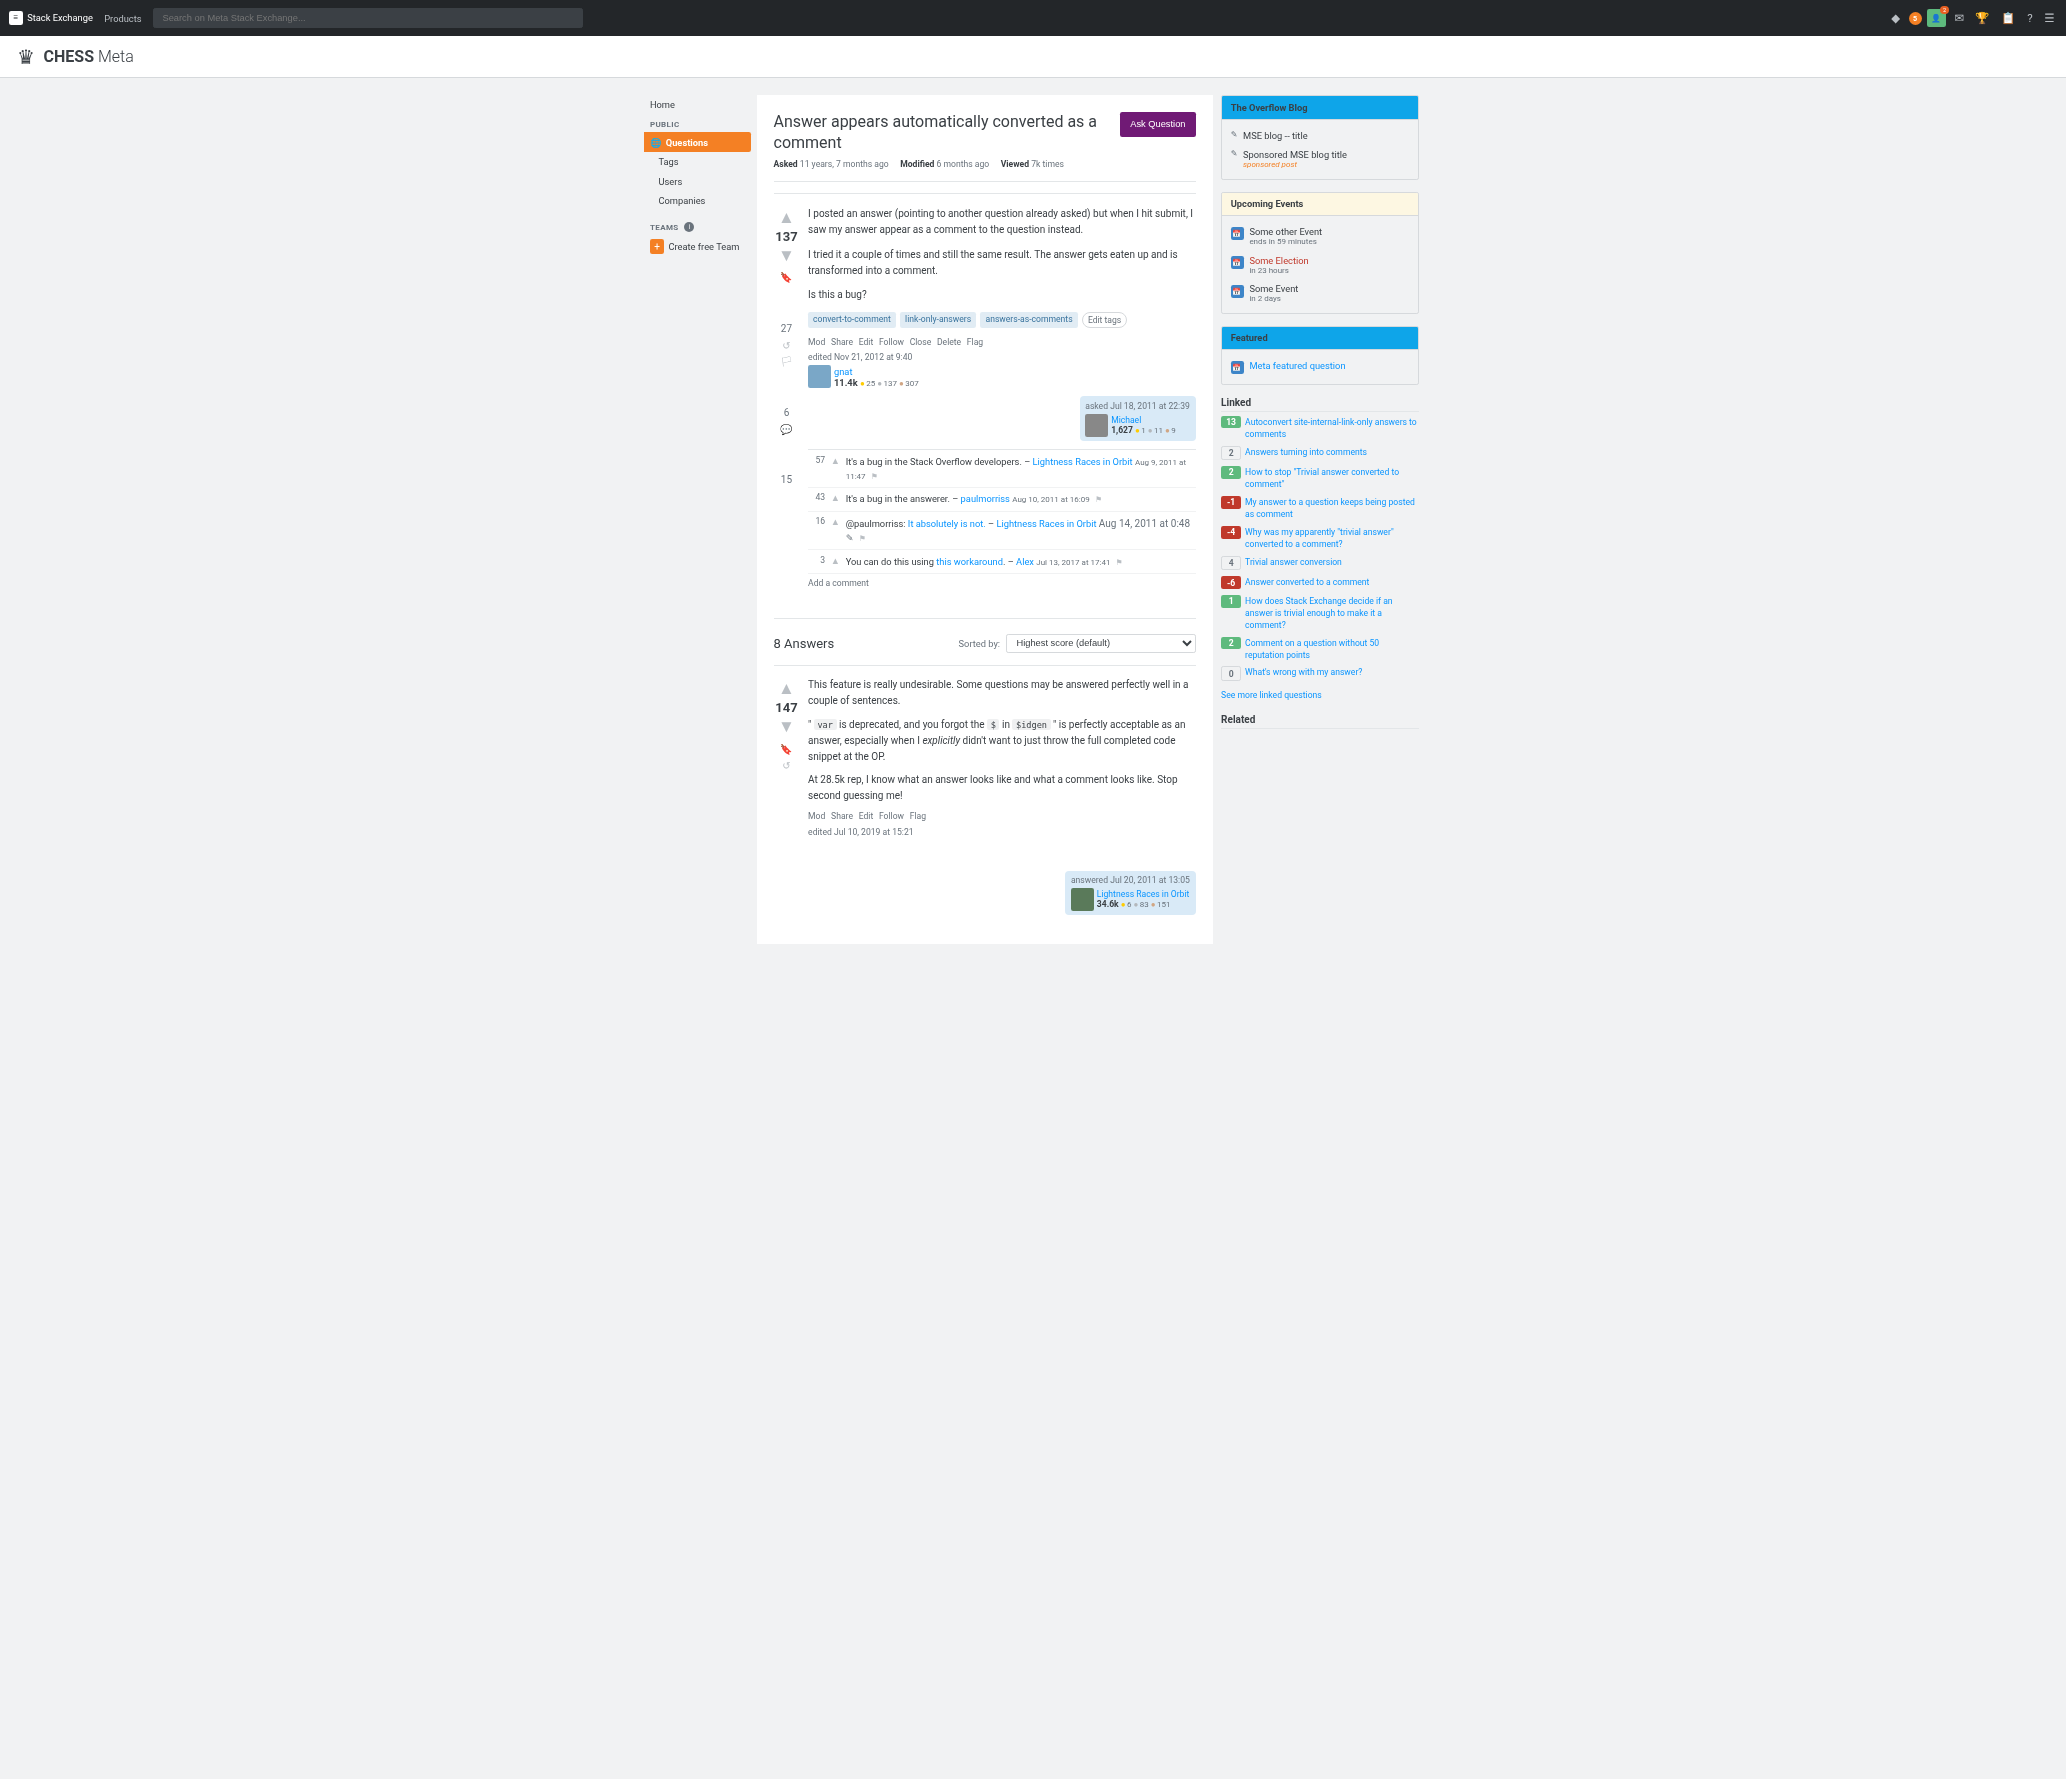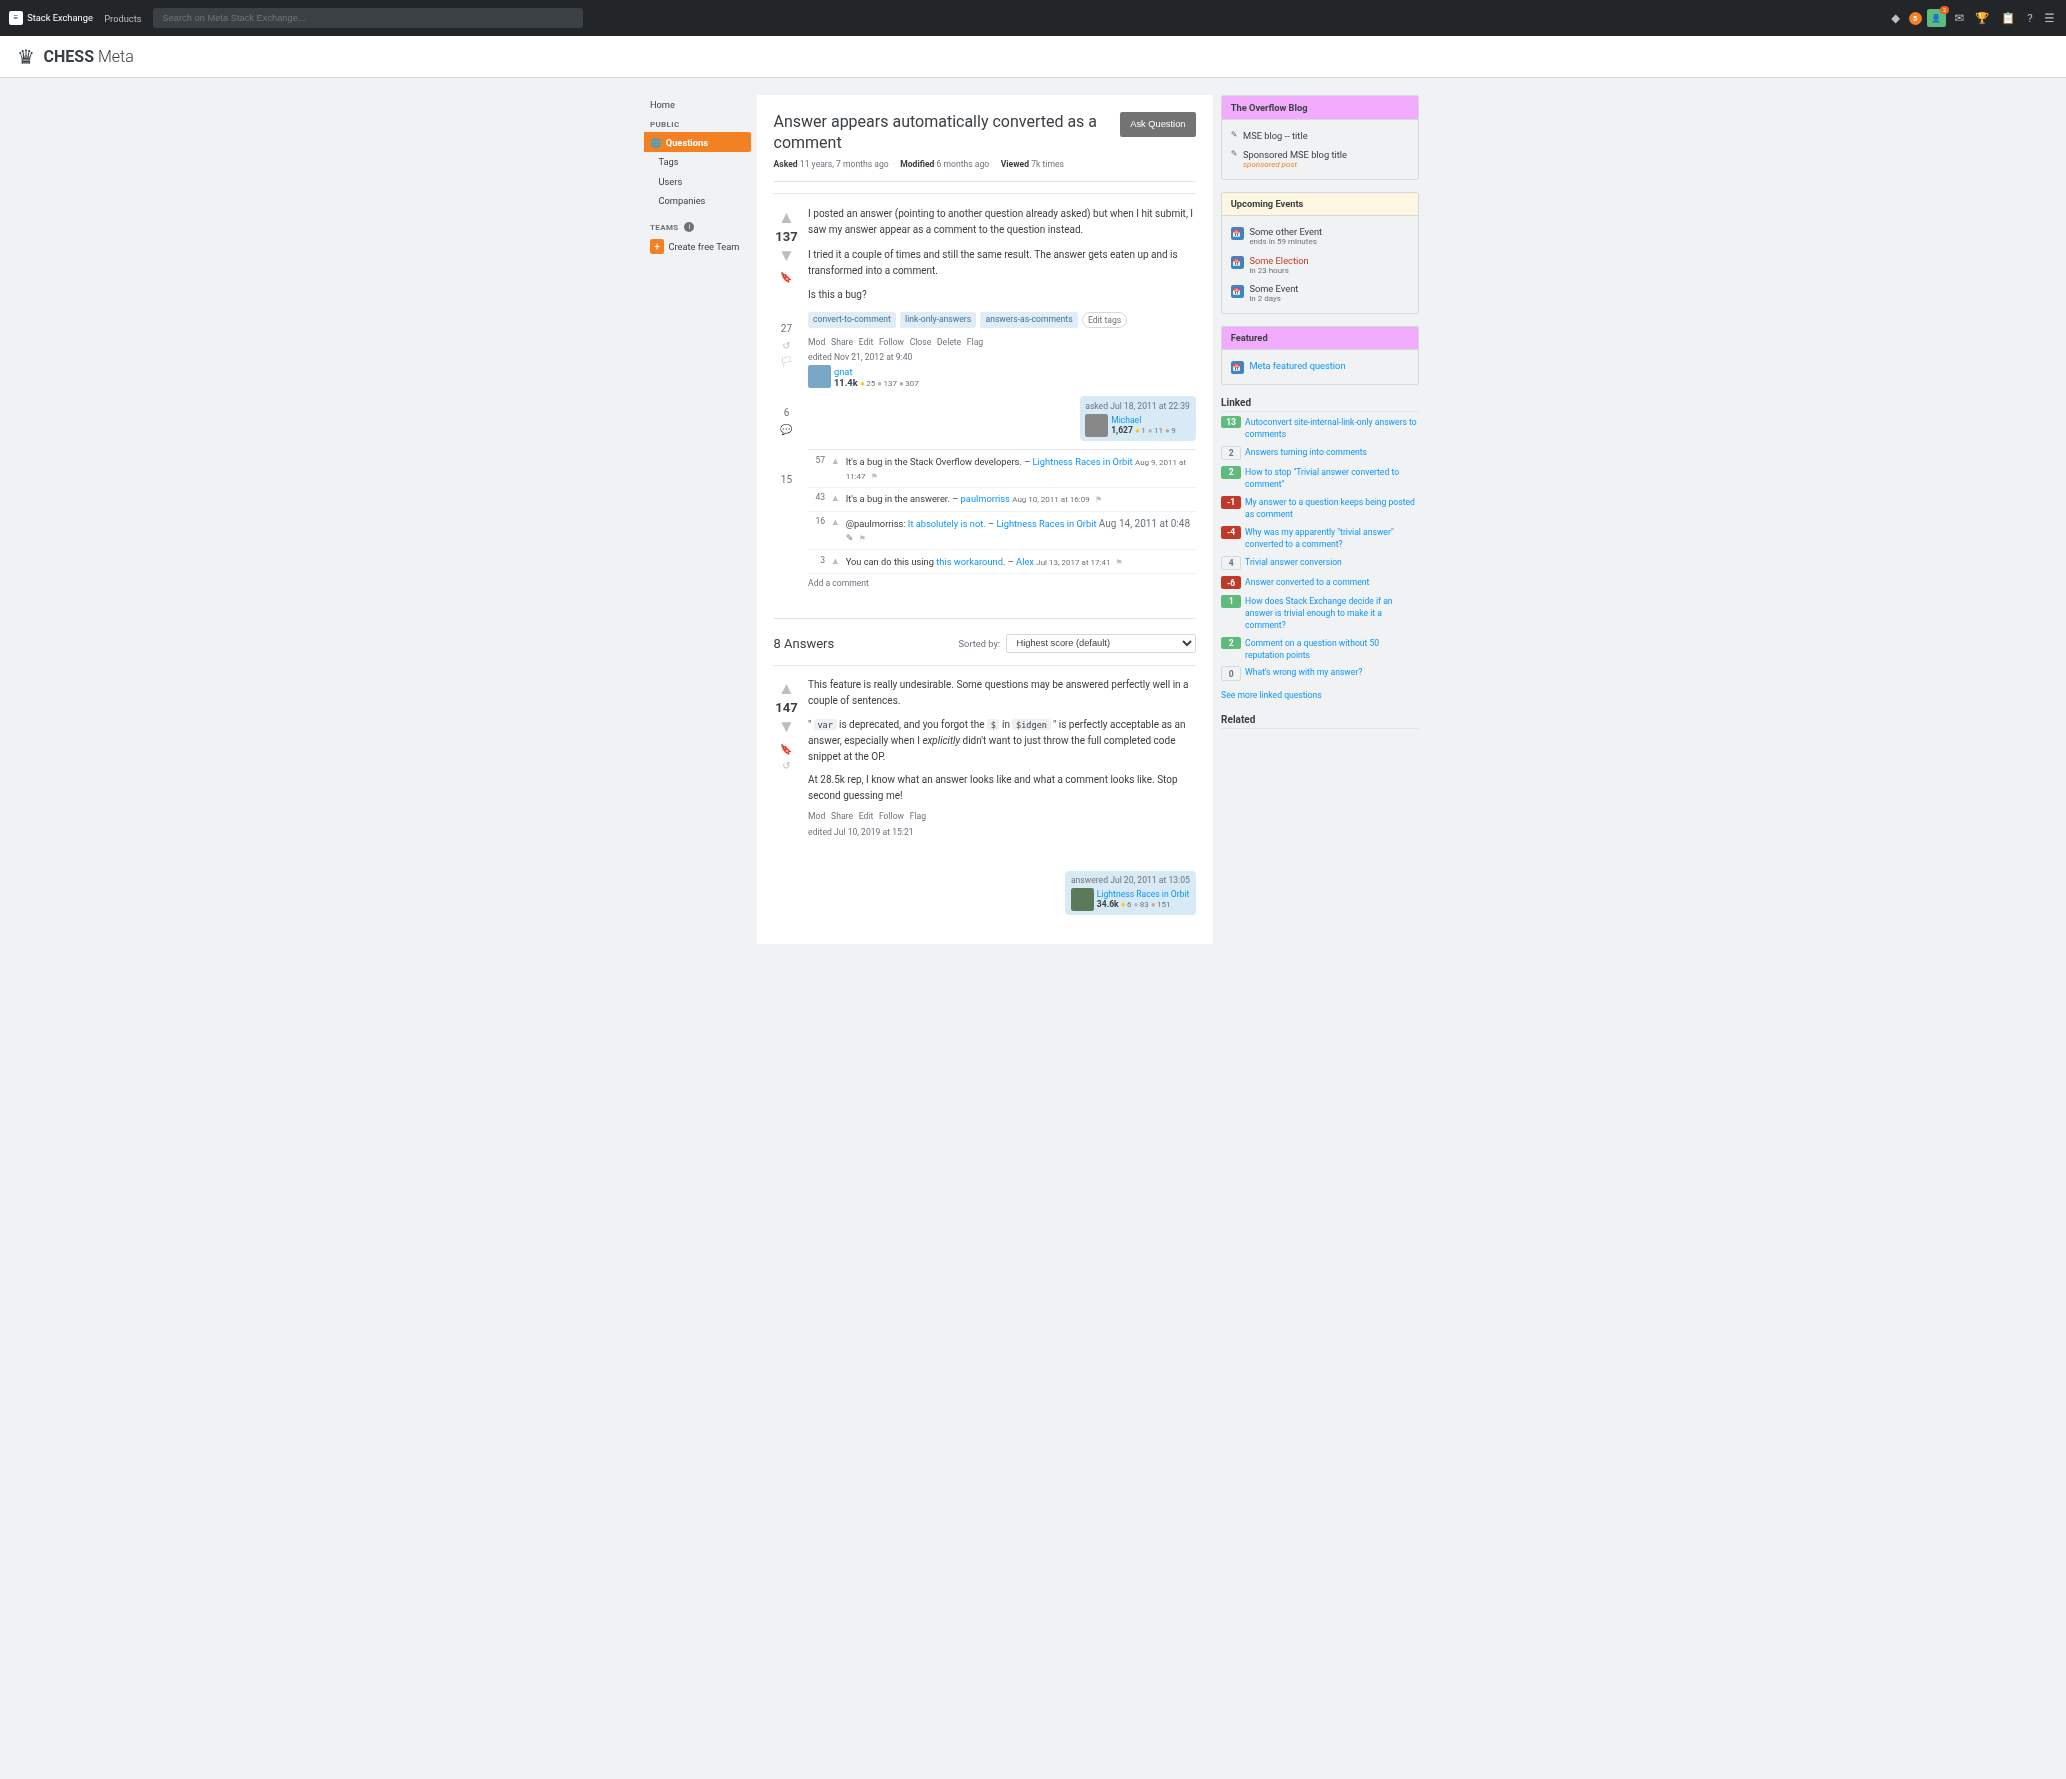--- a/index.html
+++ b/index.html
@@ -41,21 +41,21 @@
     .create-team-btn { display: flex; align-items: center; gap: 4.3px; padding: 4.3px 5.7px; cursor: pointer; color: #3b4045; font-size: 9.3px; margin-top: 2.9px; }
     .create-team-icon { width: 14.3px; height: 14.3px; background: #f48024; border-radius: 2.2px; display: flex; align-items: center; justify-content: center; color: #fff; font-size: 10px; }
 
     
     #main { flex: 1; background: #fff; padding: 17px; min-width: 0; }
 
     
     .question-title { font-size: 16px; font-weight: normal; color: #3b4045; line-height: 1.3; margin-bottom: 5.7px; }
     .question-meta { display: flex; gap: 11.5px; font-size: 8.6px; color: #6a737c; margin-bottom: 11.5px; padding-bottom: 11.5px; border-bottom: 0.7px solid #e3e6e8; }
     .question-meta span strong { color: #3b4045; }
-    .ask-question-btn { background: #737373; color: #fff; border: none; padding: 7.2px 10px; border-radius: 2.2px; font-size: 9.3px; cursor: pointer; white-space: nowrap; }
+    .ask-question-btn { background: #701a75; color: #fff; border: none; padding: 7.2px 10px; border-radius: 2.2px; font-size: 9.3px; cursor: pointer; white-space: nowrap; }
 
     .q-header-row { display: flex; align-items: flex-start; justify-content: space-between; gap: 11.5px; }
 
     
     .vote-cell { display: flex; flex-direction: column; align-items: center; gap: 2.9px; min-width: 26px; padding-top: 2.9px; }
     .vote-btn { font-size: 17px; color: #babfc4; cursor: pointer; line-height: 1; }
     .vote-count { font-size: 13px; font-weight: bold; color: #3b4045; }
     .action-icons { display: flex; flex-direction: column; align-items: center; gap: 5.7px; margin-top: 5.7px; }
     .action-icon { color: #babfc4; cursor: pointer; font-size: 10px; }
     .action-count { font-size: 10px; color: #6a737c; margin-top: 34px; }
@@ -104,21 +104,21 @@
 
     
     .answer-row { display: flex; gap: 8.6px; padding: 11.5px 0; border-top: 0.7px solid #e3e6e8; }
     .answer-body { font-size: 10px; line-height: 1.6; color: #3b4045; }
     .answer-body p { margin-bottom: 7.2px; }
     code { background: #eff0f1; padding: 0.7px 3.6px; border-radius: 2.2px; font-family: monospace; font-size: 8.6px; }
 
     
     #right-sidebar { width: 215px; flex-shrink: 0; padding: 0 8.6px; }
     .widget { border: 0.7px solid #d6d9dc; border-radius: 2.2px; margin-bottom: 11.5px; overflow: hidden; }
-    .widget-header { background: #f0abfc; padding: 5.7px 8.6px; font-size: 9.3px; font-weight: bold; color: #3b4045; border-bottom: 0.7px solid #d6d9dc; }
+    .widget-header { background: #0ea5e9; padding: 5.7px 8.6px; font-size: 9.3px; font-weight: bold; color: #3b4045; border-bottom: 0.7px solid #d6d9dc; }
     .widget-body { padding: 5.7px 0; }
     .widget-item { display: flex; align-items: flex-start; gap: 5.7px; padding: 4.3px 8.6px; font-size: 9.3px; cursor: pointer; }
     .widget-item .pencil { color: #6a737c; font-size: 8px; }
     .widget-item .link-text { color: #0a95ff; }
     .widget-item .sponsored { color: #f48024; font-size: 8px; font-style: italic; }
 
     .events-widget .widget-header { background: #fdf7e2; }
     .event-item { display: flex; gap: 5.7px; padding: 4.3px 8.6px; align-items: flex-start; font-size: 9.3px; }
     .event-icon { width: 13px; height: 13px; background: #3d85c8; border-radius: 2.2px; display: flex; align-items: center; justify-content: center; color: #fff; font-size: 7.2px; flex-shrink: 0; margin-top: 1.4px; }
     .event-title { color: #3b4045; font-size: 9.3px; }

